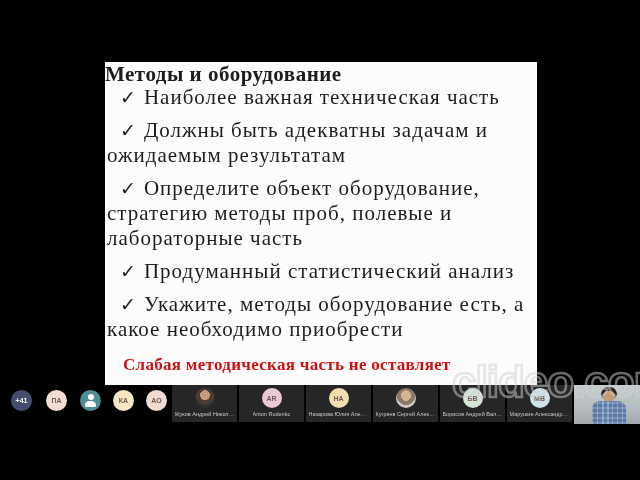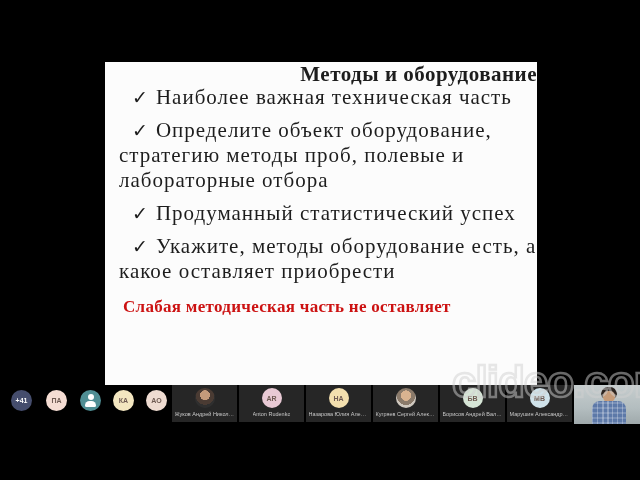--- a/index.html
+++ b/index.html
@@ -7,25 +7,25 @@
     width:640px;height:480px;background:#000;position:relative;overflow:hidden;
     font-family:"Liberation Sans",sans-serif;
   }
   
   .slide{
     position:absolute;left:105px;top:62px;width:432px;height:323px;
     background:#fcfcfc;color:#1d1d1d;overflow:hidden;
     font-family:"Liberation Serif","DejaVu Serif",serif;
   }
   .slide-title{
-    margin:2px 0 0;text-align:right;font-weight:bold;font-size:21px;line-height:21px;
+    margin:2px 0 0;text-align:left;font-weight:bold;font-size:21px;line-height:21px;
     letter-spacing:0.5px;
   }
   .bullets{padding:0 4px 0 2px;}
-  .bullet{margin:0 12px 8px;}
+  .bullet{margin:0 0 8px;}
   .bullet .bline{display:block;font-size:21px;line-height:25px;letter-spacing:1px;white-space:nowrap;}
   .check{font-family:"DejaVu Sans",sans-serif;margin-left:13px;margin-right:7px;font-size:19px;}
   .note{margin-top:13px;padding-left:16px;font-weight:bold;font-size:17px;line-height:19px;letter-spacing:0.3px;}
   .note .nline{display:block;white-space:nowrap;}
   
   .strip{position:absolute;left:0;top:385px;width:640px;height:39px;}
   .fav{
     position:absolute;top:5px;width:21px;height:21px;border-radius:50%;
     display:flex;align-items:center;justify-content:center;
     font-size:7px;font-weight:bold;color:#6e5a52;
@@ -84,34 +84,38 @@
 <body>
 
 <div class="slide">
   <h1 class="slide-title">Методы и оборудование</h1>
   <div class="bullets">
 
     <p class="bullet">
       <span class="bline"><span class="check">✓</span><span>Наиболее важная техническая часть</span></span>
     </p>
 
+    <p class="bullet">
+      <span class="bline"><span class="check">✓</span><span>Должны быть адекватны задачам и</span></span>
+      <span class="bline">ожидаемым результатам</span>
+    </p>
 
     <p class="bullet">
       <span class="bline"><span class="check">✓</span><span>Определите объект оборудование,</span></span>
       <span class="bline">стратегию методы проб, полевые и</span>
-      <span class="bline">лабораторные отбора</span>
+      <span class="bline">лабораторные часть</span>
     </p>
 
     <p class="bullet">
-      <span class="bline"><span class="check">✓</span><span>Продуманный статистический успех</span></span>
+      <span class="bline"><span class="check">✓</span><span>Продуманный статистический анализ</span></span>
     </p>
 
     <p class="bullet">
       <span class="bline"><span class="check">✓</span><span>Укажите, методы оборудование есть, а</span></span>
-      <span class="bline">какое оставляет приобрести</span>
+      <span class="bline">какое необходимо приобрести</span>
     </p>
 
     <div class="note" style="color: rgb(204, 18, 18);">
       <span class="nline">Слабая методическая часть не оставляет</span>
     </div>
   </div>
 </div>
 
 <div class="strip">
 

